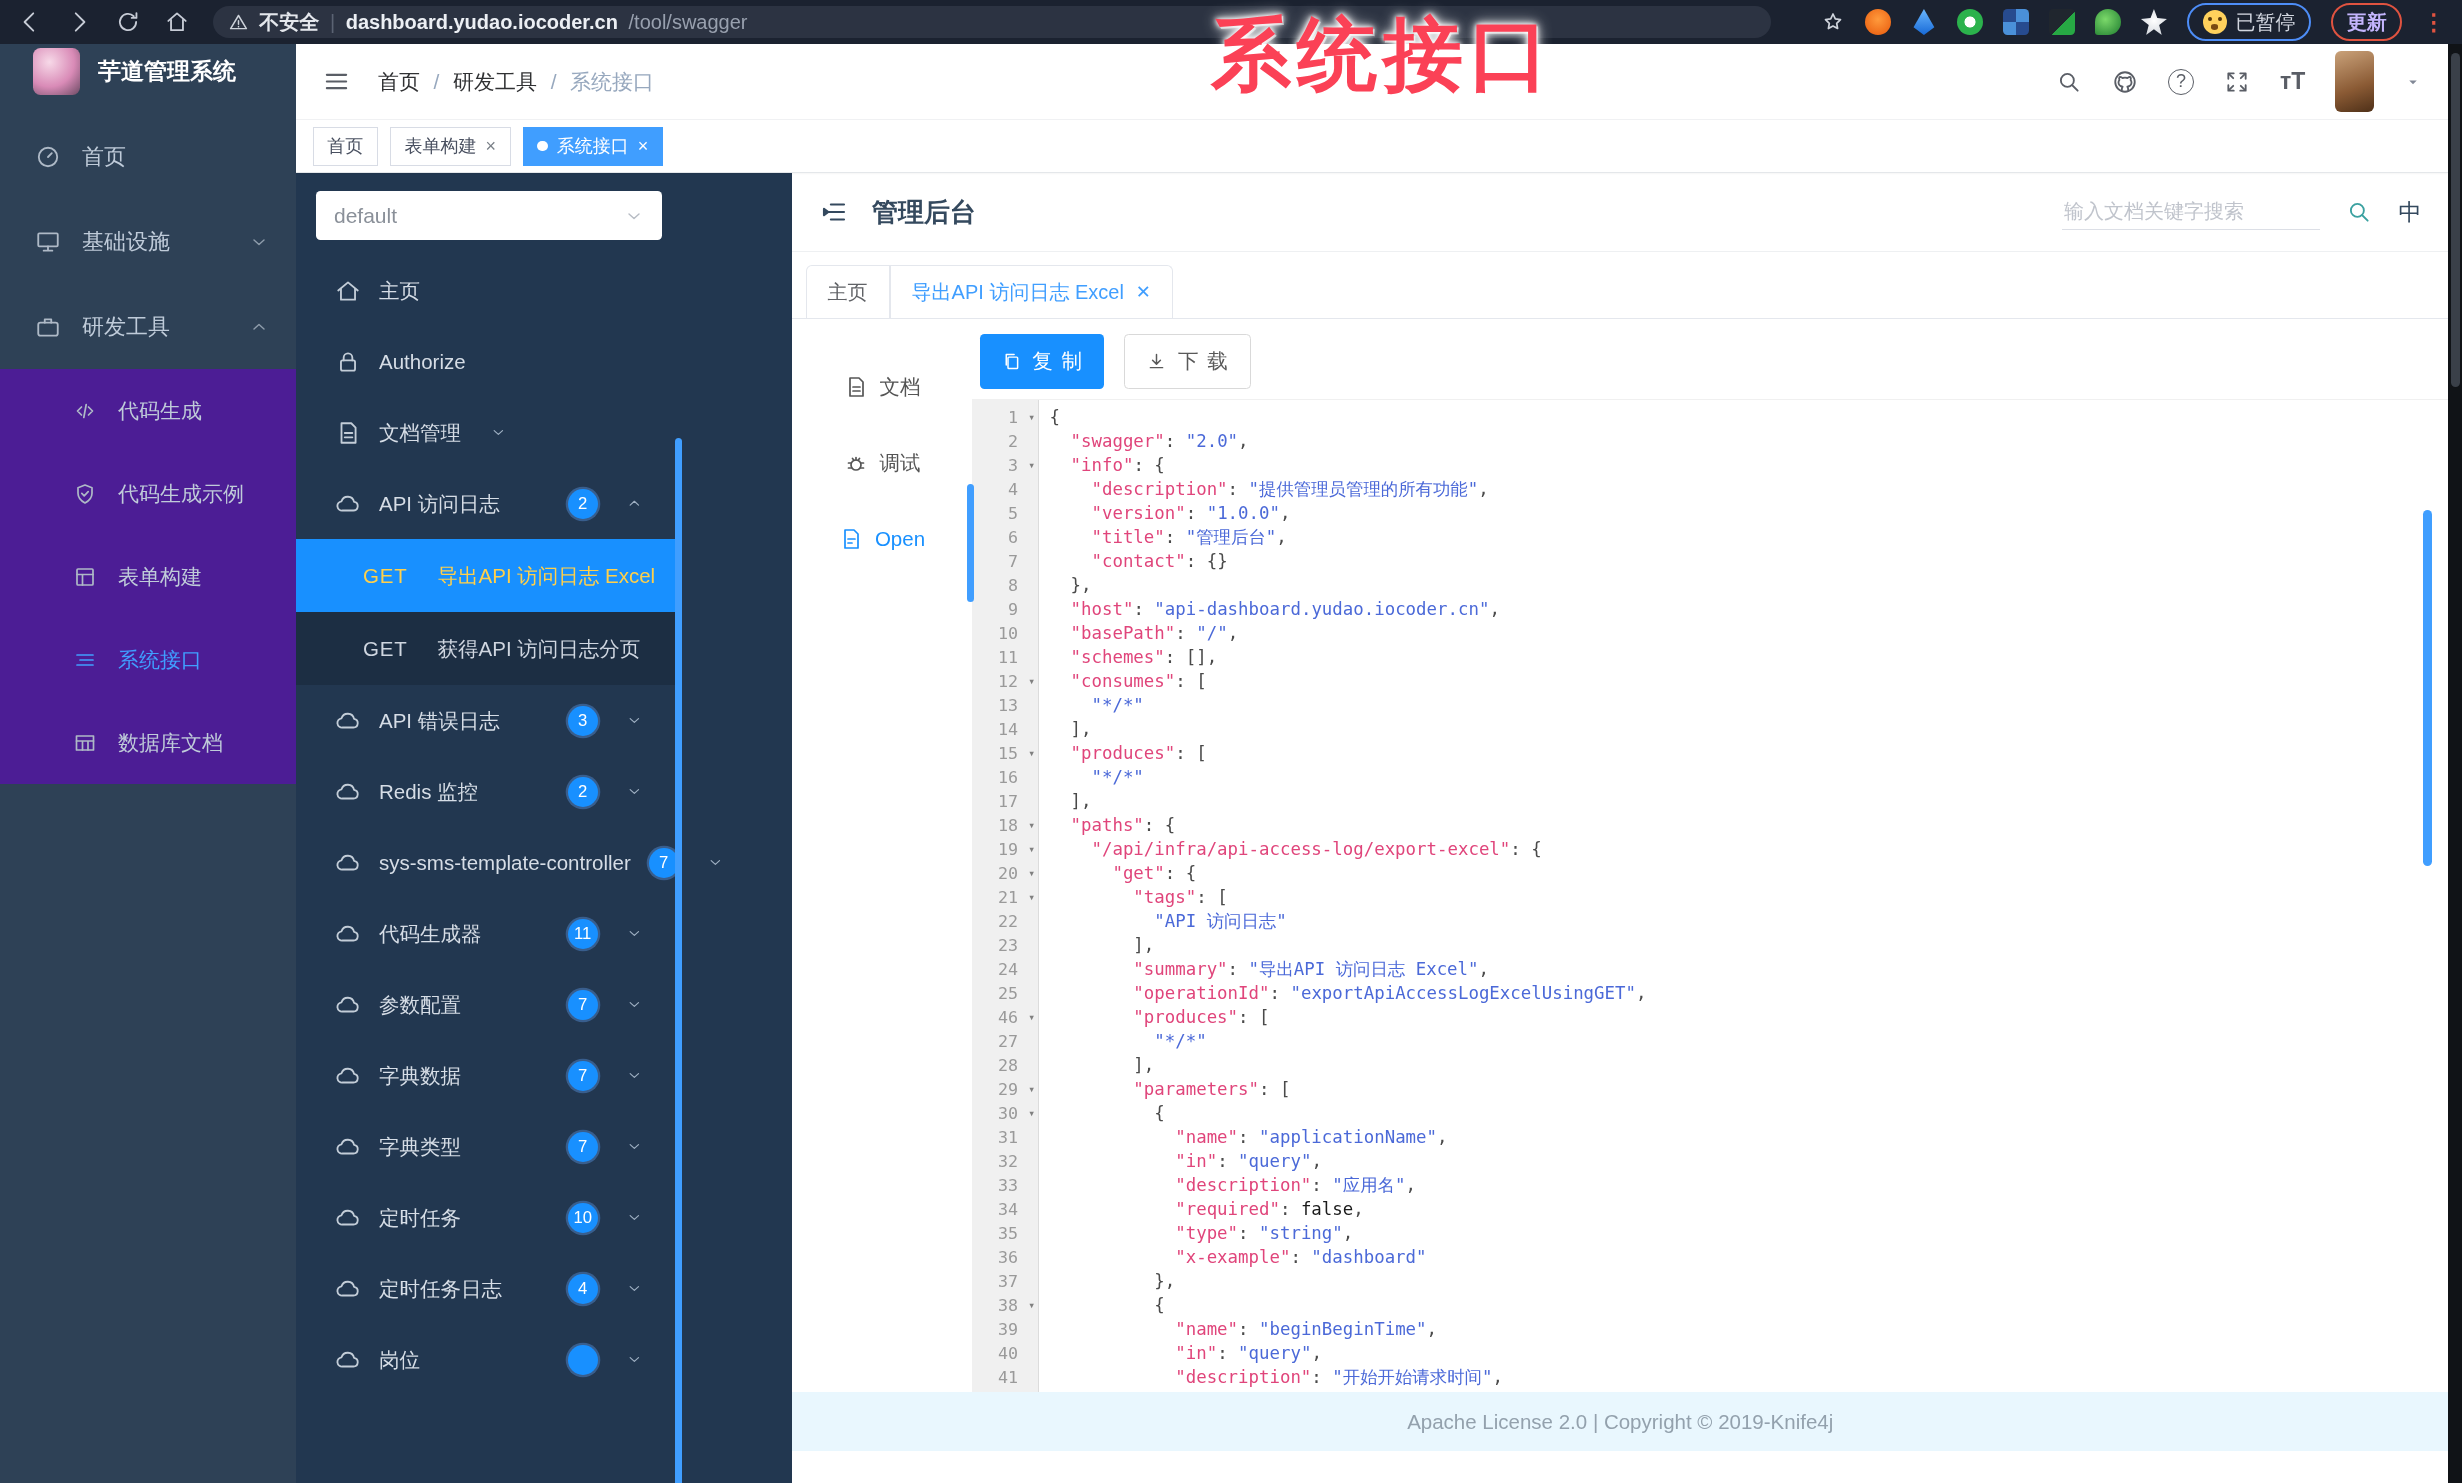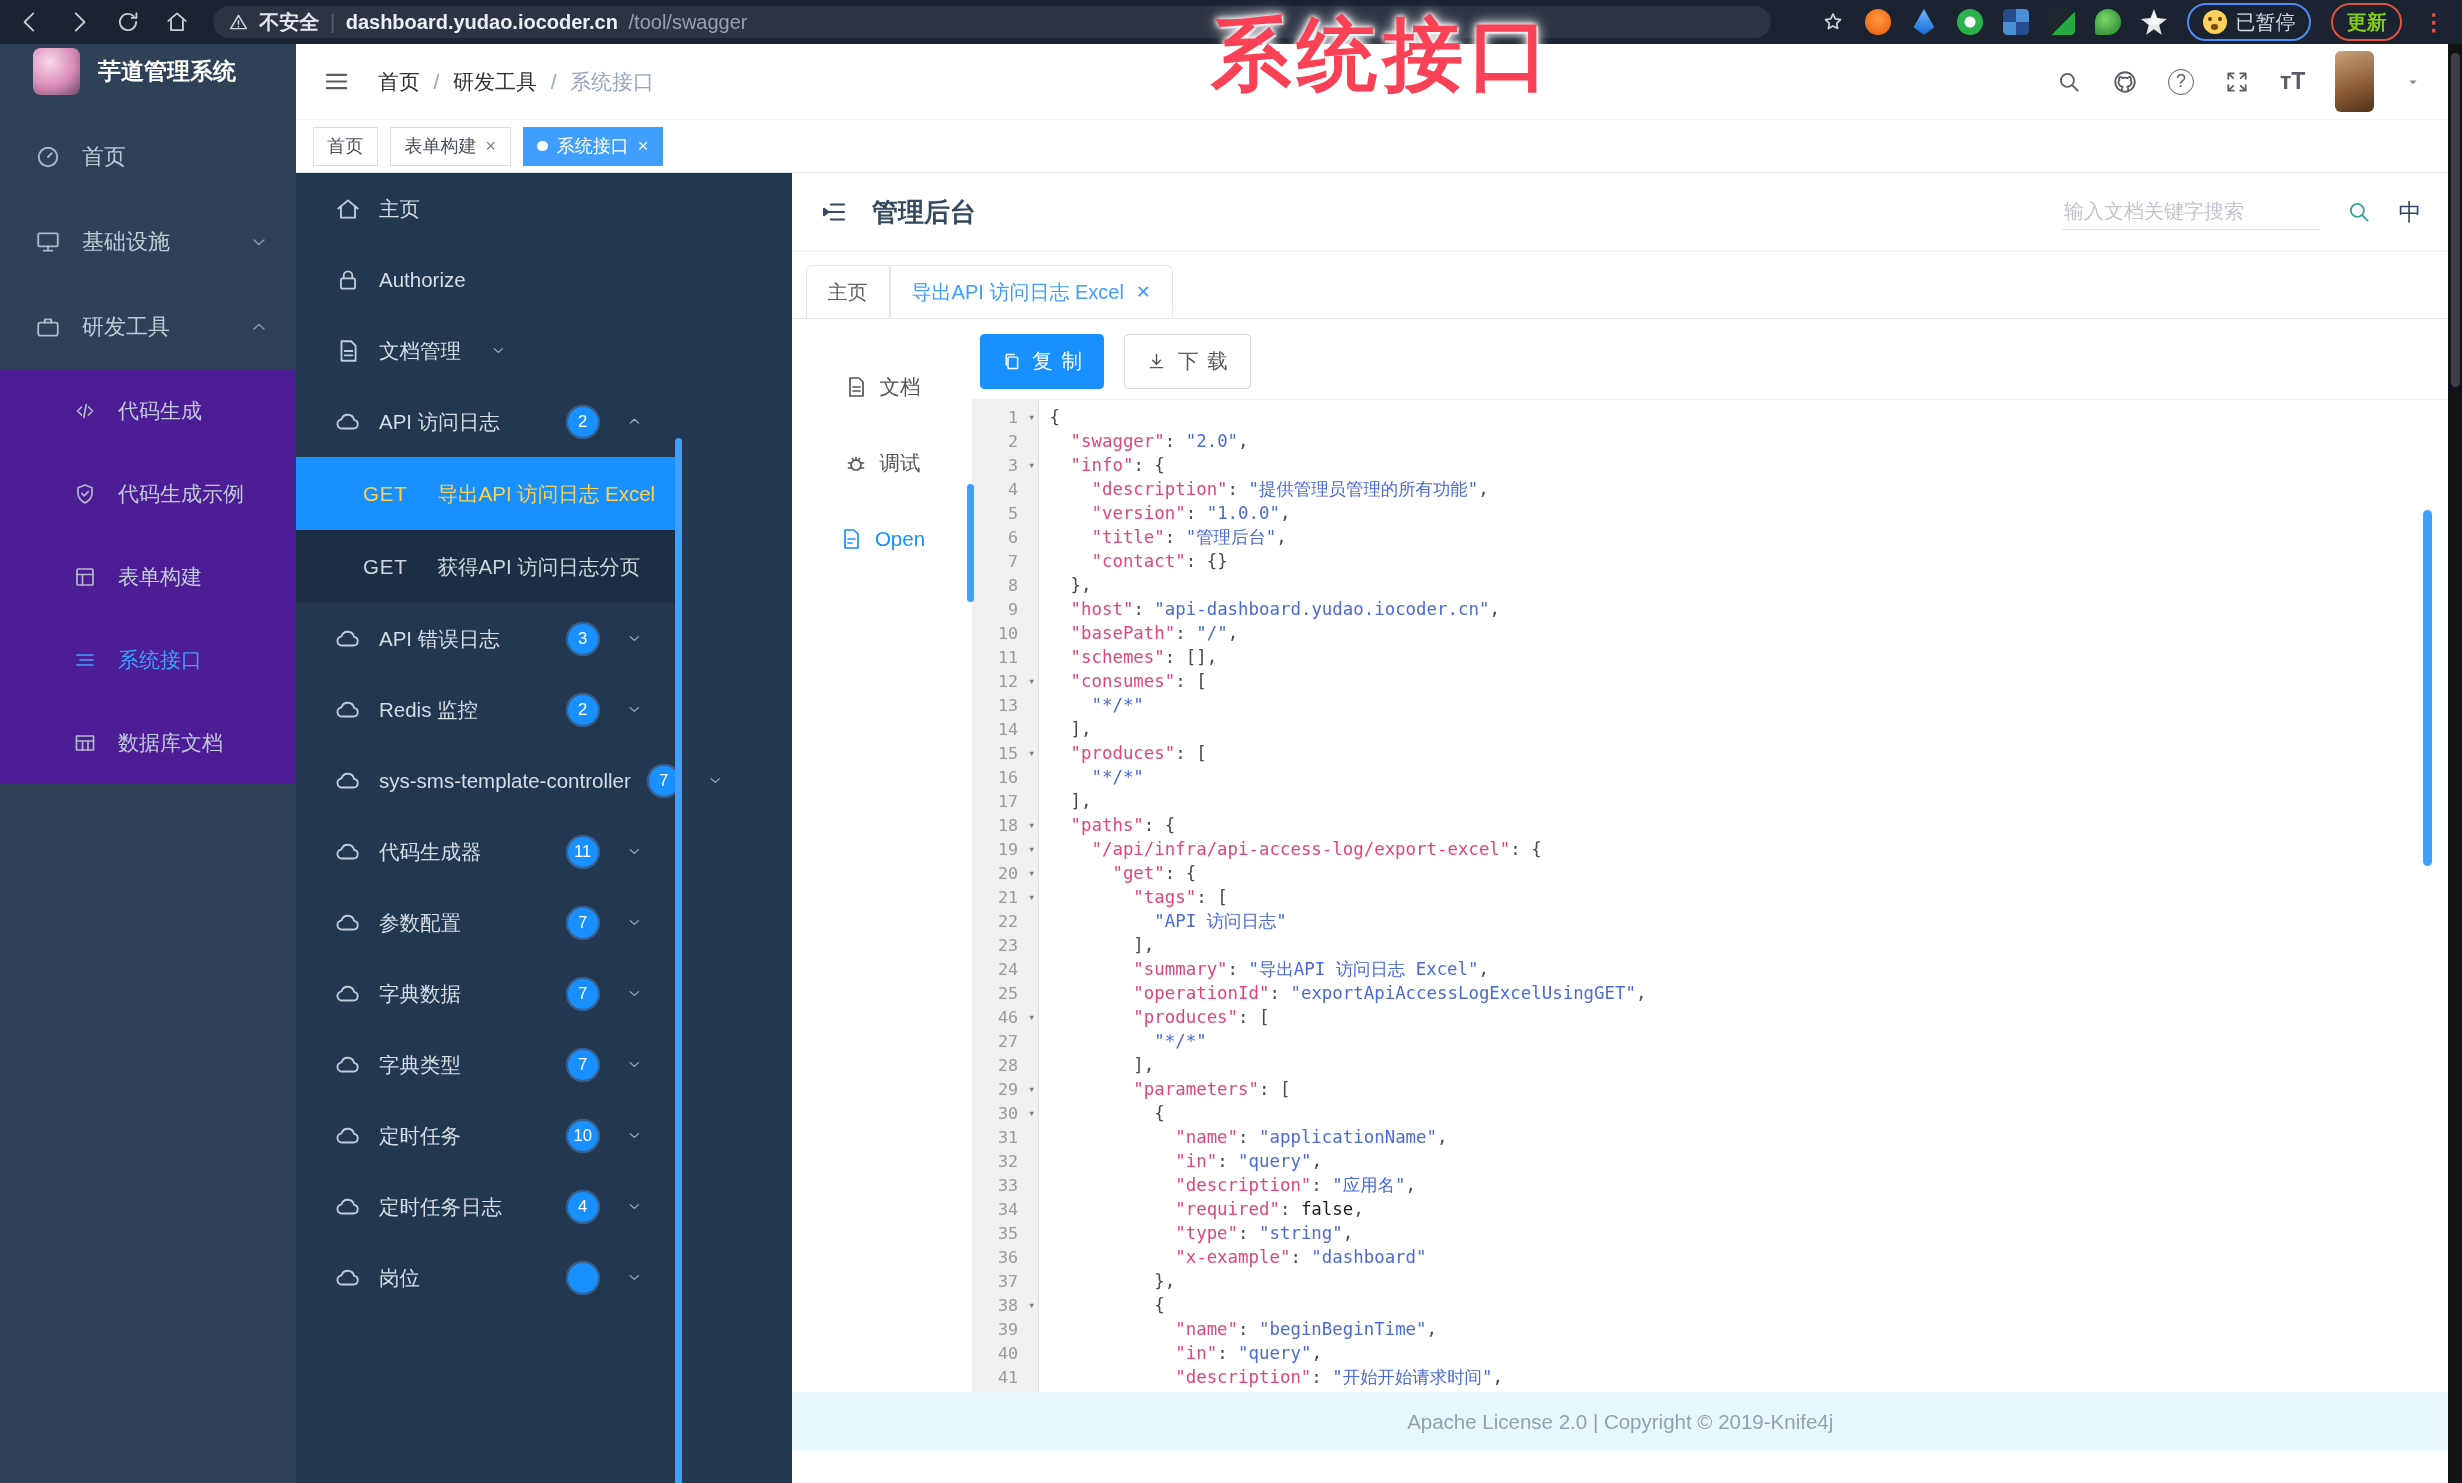--- a/index.html
+++ b/index.html
@@ -15,21 +15,21 @@
   .url-pill .warnic { width:21px; height:21px; color:#cdd2da; }
   .url-sec { color:#e4e7ec; font-size:20px; font-weight:bold; }
   .url-div { color:#5b6373; font-size:20px; }
   .url-host { color:#eceff4; font-size:20px; font-weight:bold; }
   .url-path { color:#98a0ae; font-size:20px; }
   .chrome-right { display:flex; align-items:center; gap:20px; }
   .staric { width:24px; height:24px; color:#cfd4dc; }
   .extic { width:26px; height:26px; border-radius:6px; }
   .pill { display:flex; align-items:center; gap:9px; border-radius:20px; padding:3.8px 13.6px; font-size:20px; white-space:nowrap; }
   .pill-paused { border:2.3px solid #4d8df7; color:#d2d7e0; }
-  .pill-update { border:2.3px solid #e05340; color:#84cc16; font-weight:bold;font-family:Liberation Serif, serif; }
+  .pill-update { border:2.3px solid #e05340; color:#c4b5fd; font-weight:bold;font-family:Liberation Serif, serif; }
   .face { width:24px; height:24px; border-radius:50%; background:#ffd15c; position:relative; }
   .face::before { content:""; position:absolute; left:5.3px; top:6.8px; width:3.8px; height:3.8px; border-radius:50%; background:#57380b; box-shadow:10px 0 0 #57380b; }
   .face::after { content:""; position:absolute; left:8.3px; top:14.4px; width:7.6px; height:5.3px; border-radius:50%; background:#7a4a12; }
   .dots3 { color:#e05340; font-size:23px; font-weight:bold; letter-spacing:0; line-height:1; }
 
   
   .watermark { position:absolute; left:1211px; top:1.5px; z-index:50; font-size:80px; font-weight:bold; letter-spacing:6px; color:#fb4156;
     text-shadow:0 0 4.5px #fff, 0 0 9px #fff, 0 0 15px rgba(255,255,255,.9), 1.5px 1.5px 0 rgba(255,255,255,.55); pointer-events:none; }
 
   
@@ -339,20 +339,28 @@
       <span class="x">×</span>
     </div>
     <div class="tag active">
       <span>系统接口</span>
       <span class="x">×</span>
     </div>
   </div>
 
 <div class="api-sidebar">
   <div class="api-col">
+    <div class="group-select">
+      <span>default</span>
+      <span class="ic chev">
+          <svg viewBox="0 0 24 24" fill="none" stroke="currentColor" stroke-width="1.7" stroke-linecap="round" stroke-linejoin="round">
+            <path d="M6 9.5l6 5.5 6-5.5"></path>
+          </svg>
+        </span>
+    </div>
     <div id="api-menu">
         <div class="api-item">
           <span class="ic ">
             <svg viewBox="0 0 24 24" fill="none" stroke="currentColor" stroke-width="1.7" stroke-linecap="round" stroke-linejoin="round">
               <path d="M3 11.5 12 4l9 7.5"></path>
               <path d="M5.5 10v10h13V10"></path>
             </svg>
           </span>
           <span>主页</span>
         </div>

